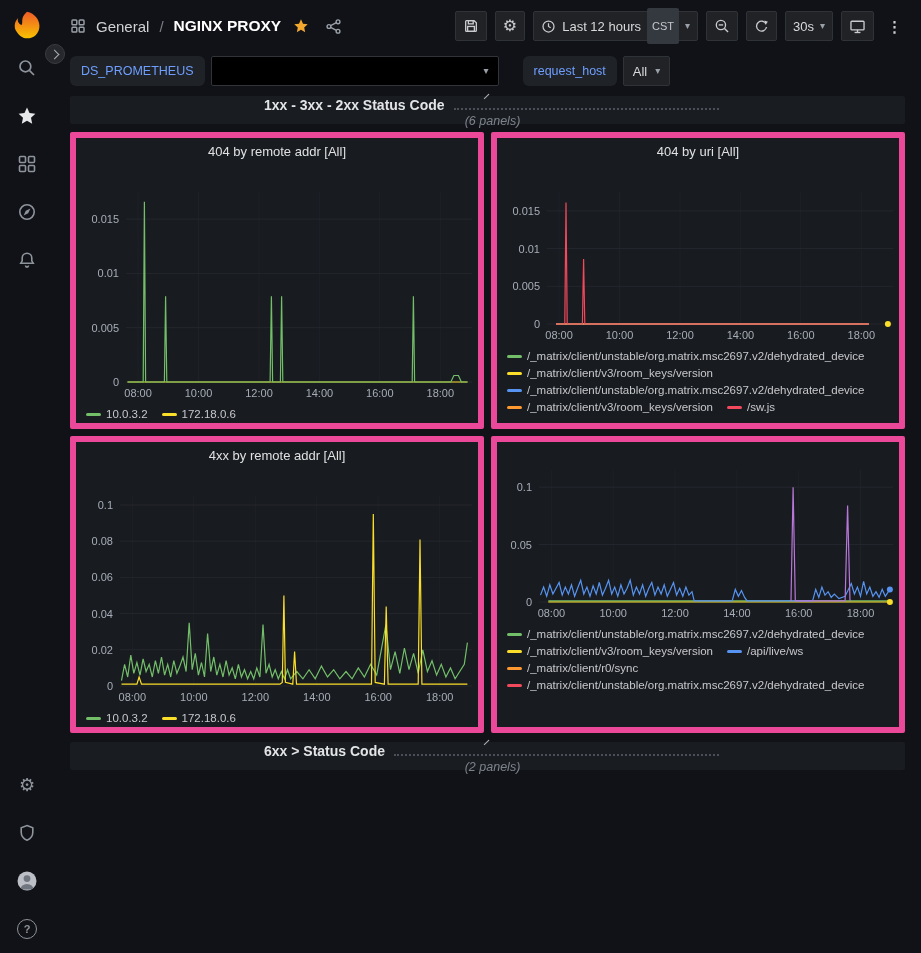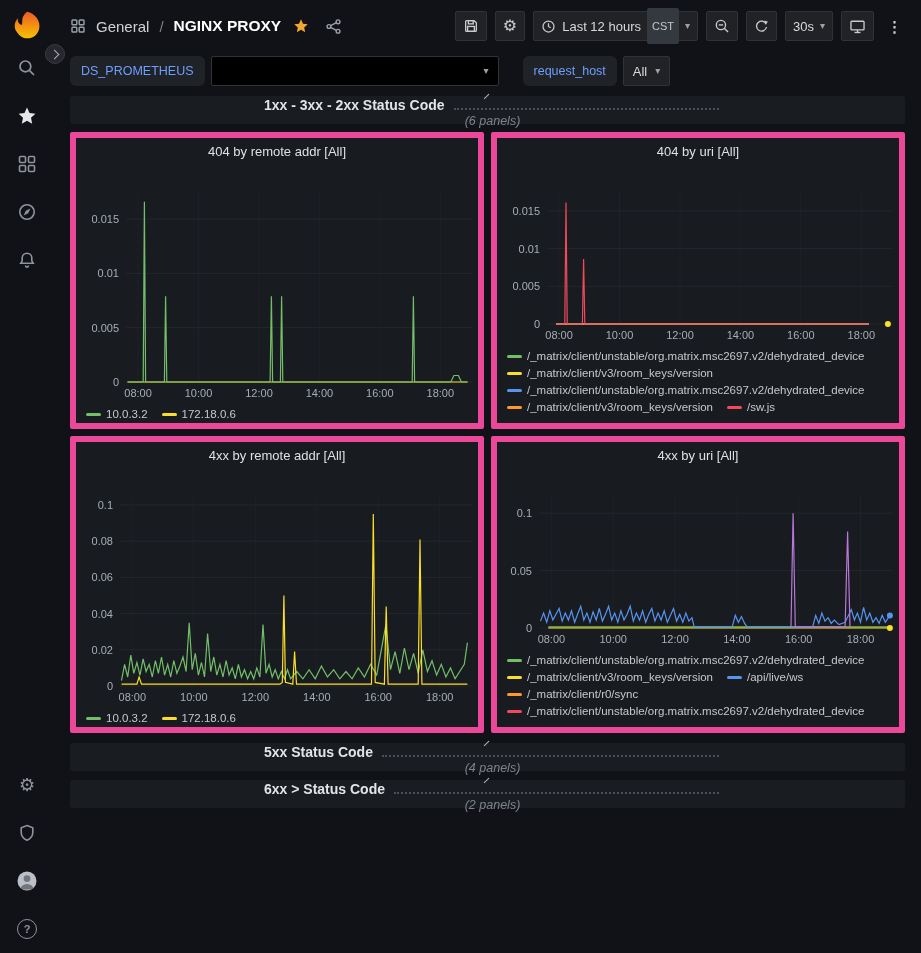--- a/index.html
+++ b/index.html
@@ -405,21 +405,20 @@
               <span class="legend-marker" style="background: rgb(115, 191, 105);"></span>
               <span>10.0.3.2</span>
             </div>
             <div class="legend-item">
               <span class="legend-marker" style="background: rgb(250, 222, 42);"></span>
               <span>172.18.0.6</span>
             </div>
           </div>
       </section>
       <section class="panel">
-        <div class="panel-title">4xx by uri [All]</div>
         <div class="chart chart-short"><svg width="404" height="180">
               <line x1="50.4" y1="28" x2="50.4" y2="160" stroke="#1e2127"></line>
               <text x="50.4" y="175" text-anchor="middle" font-size="11" fill="#a7adb8">08:00</text>
               <line x1="112.2" y1="28" x2="112.2" y2="160" stroke="#1e2127"></line>
               <text x="112.2" y="175" text-anchor="middle" font-size="11" fill="#a7adb8">10:00</text>
               <line x1="174.0" y1="28" x2="174.0" y2="160" stroke="#1e2127"></line>
               <text x="174.0" y="175" text-anchor="middle" font-size="11" fill="#a7adb8">12:00</text>
               <line x1="235.9" y1="28" x2="235.9" y2="160" stroke="#1e2127"></line>
               <text x="235.9" y="175" text-anchor="middle" font-size="11" fill="#a7adb8">14:00</text>
               <line x1="297.7" y1="28" x2="297.7" y2="160" stroke="#1e2127"></line>
@@ -457,30 +456,20 @@
               <span>/_matrix/client/r0/sync</span>
             </div>
             <div class="legend-item">
               <span class="legend-marker" style="background: rgb(242, 73, 92);"></span>
               <span>/_matrix/client/unstable/org.matrix.msc2697.v2/dehydrated_device</span>
             </div>
           </div>
       </section>
     </div>
 
-    <div class="row-head collapsed rh-5">
-      <span class="chev right"></span>
-      <div class="rh-main">
-        <span class="rh-title">5xx Status Code</span>
-        <span class="leader"></span>
-      </div>
-      <span class="rh-count">(4 panels)</span>
-      <span class="rh-spacer"></span>
-      <span class="drag"></span>
-    </div>
 
     <div class="row-head collapsed rh-6">
       <span class="chev right"></span>
       <div class="rh-main">
         <span class="rh-title">6xx &gt; Status Code</span>
         <span class="leader"></span>
       </div>
       <span class="rh-count">(2 panels)</span>
       <span class="rh-spacer"></span>
       <span class="drag"></span>

